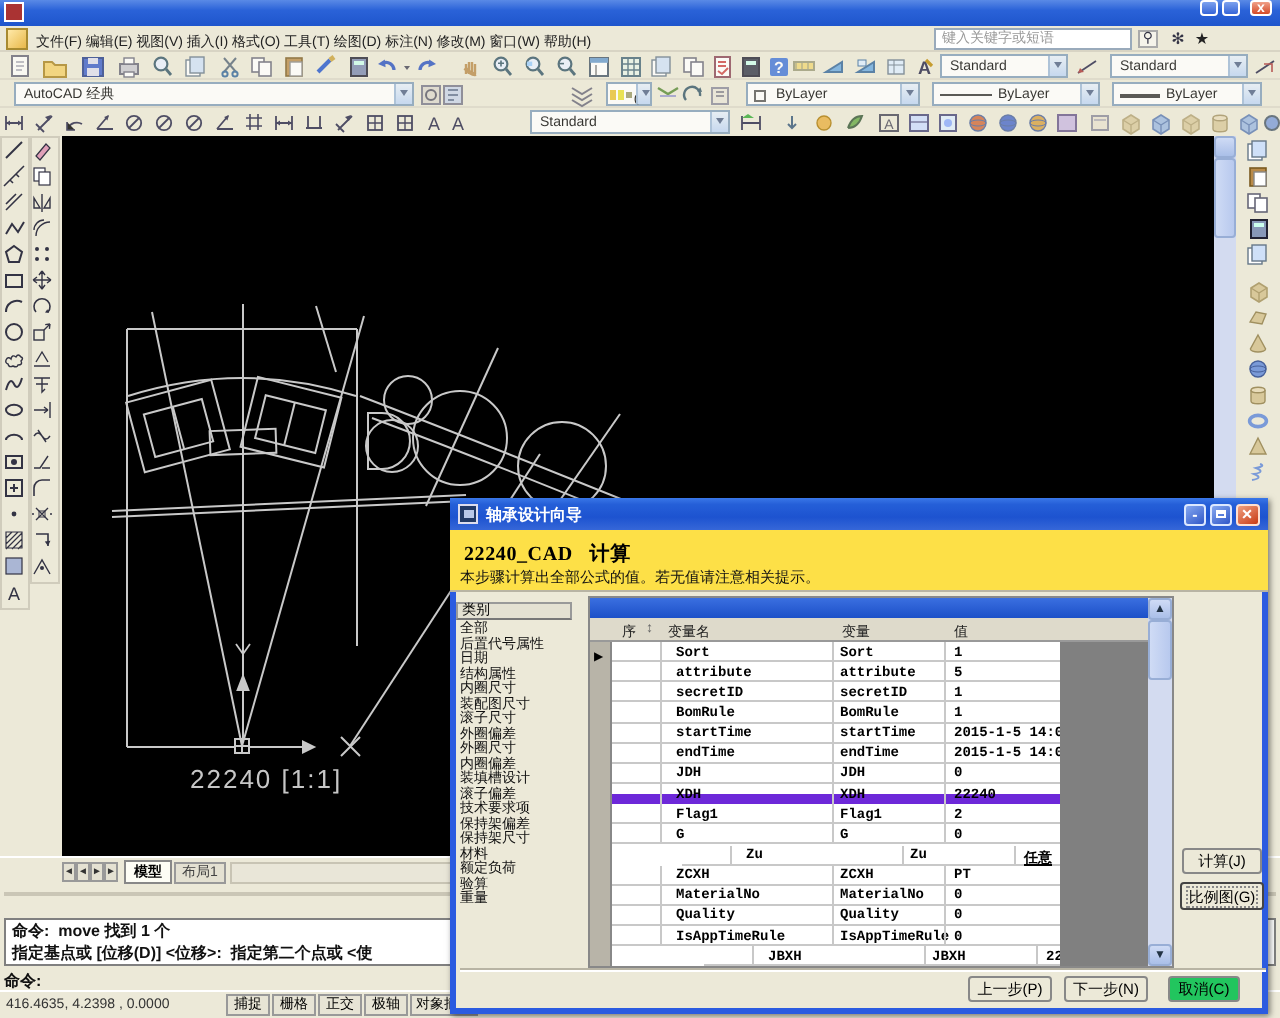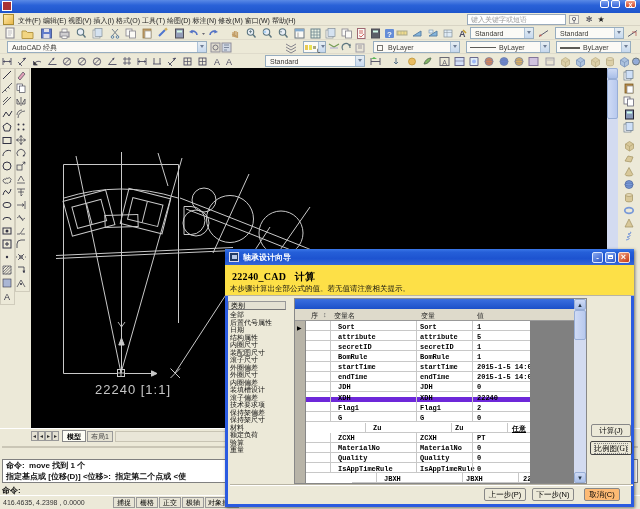--- a/index.html
+++ b/index.html
@@ -644,20 +644,20 @@
       </div>
 
     <div class="abs" style="left:279px;top:0;width:12px;height:184px;background:#d3dbf0;">
       <div class="abs" style="left:0;top:0;width:12px;height:11px;background:linear-gradient(180deg,#cfdbf5,#aabfe8);border:1px solid #98aed6;border-radius:2px;font-size:6px;text-align:center;line-height:10px;color:#234;">▲</div>
       <div class="abs" style="left:0;top:11px;width:12px;height:30px;background:linear-gradient(90deg,#cfdbf5,#b8c9ee);border:1px solid #98aed6;border-radius:2px;"></div>
       <div class="abs" style="left:0;top:173px;width:12px;height:11px;background:linear-gradient(180deg,#cfdbf5,#aabfe8);border:1px solid #98aed6;border-radius:2px;font-size:6px;text-align:center;line-height:10px;color:#234;">▼</div>
     </div>
   </div>
 
   <div class="abs" style="left:363px;top:174px;width:40px;height:13px;background:#ece9d8;border:1px solid #888;border-radius:2px;font-size:7.5px;text-align:center;line-height:12px;">计算(J)</div>
-  <div class="abs" style="left:362px;top:191px;width:42px;height:14px;background:#ece9d8;border:1px solid #444;border-radius:2px;font-size:7.5px;text-align:center;line-height:13px;font-family:Liberation Serif, serif;"><span style="outline:1px dotted #888;">比例图(G)</span></div>
+  <div class="abs" style="left:362px;top:191px;width:42px;height:14px;background:#ece9d8;border:1px solid #444;border-radius:2px;font-size:7.5px;text-align:center;line-height:13px;"><span style="outline:1px dotted #888;">比例图(G)</span></div>
 
   <div class="abs" style="left:2px;top:234px;width:403px;height:2px;border-top:1px solid #b8b4a4;border-bottom:1px solid #fff;"></div>
 
   <div class="abs" style="left:256px;top:238px;width:42px;height:13px;background:#ece9d8;border:1px solid #888;border-radius:2px;font-size:7.5px;text-align:center;line-height:12px;">上一步(P)</div>
   <div class="abs" style="left:304px;top:238px;width:42px;height:13px;background:#ece9d8;border:1px solid #888;border-radius:2px;font-size:7.5px;text-align:center;line-height:12px;">下一步(N)</div>
-  <div class="abs" style="left:356px;top:238px;width:36px;height:13px;background:#fdba74;border:1px solid #888;border-radius:2px;font-size:7.5px;text-align:center;line-height:12px;">取消(C)</div>
+  <div class="abs" style="left:356px;top:238px;width:36px;height:13px;background:#22c55e;border:1px solid #888;border-radius:2px;font-size:7.5px;text-align:center;line-height:12px;">取消(C)</div>
 </div>
 
 </body></html>

